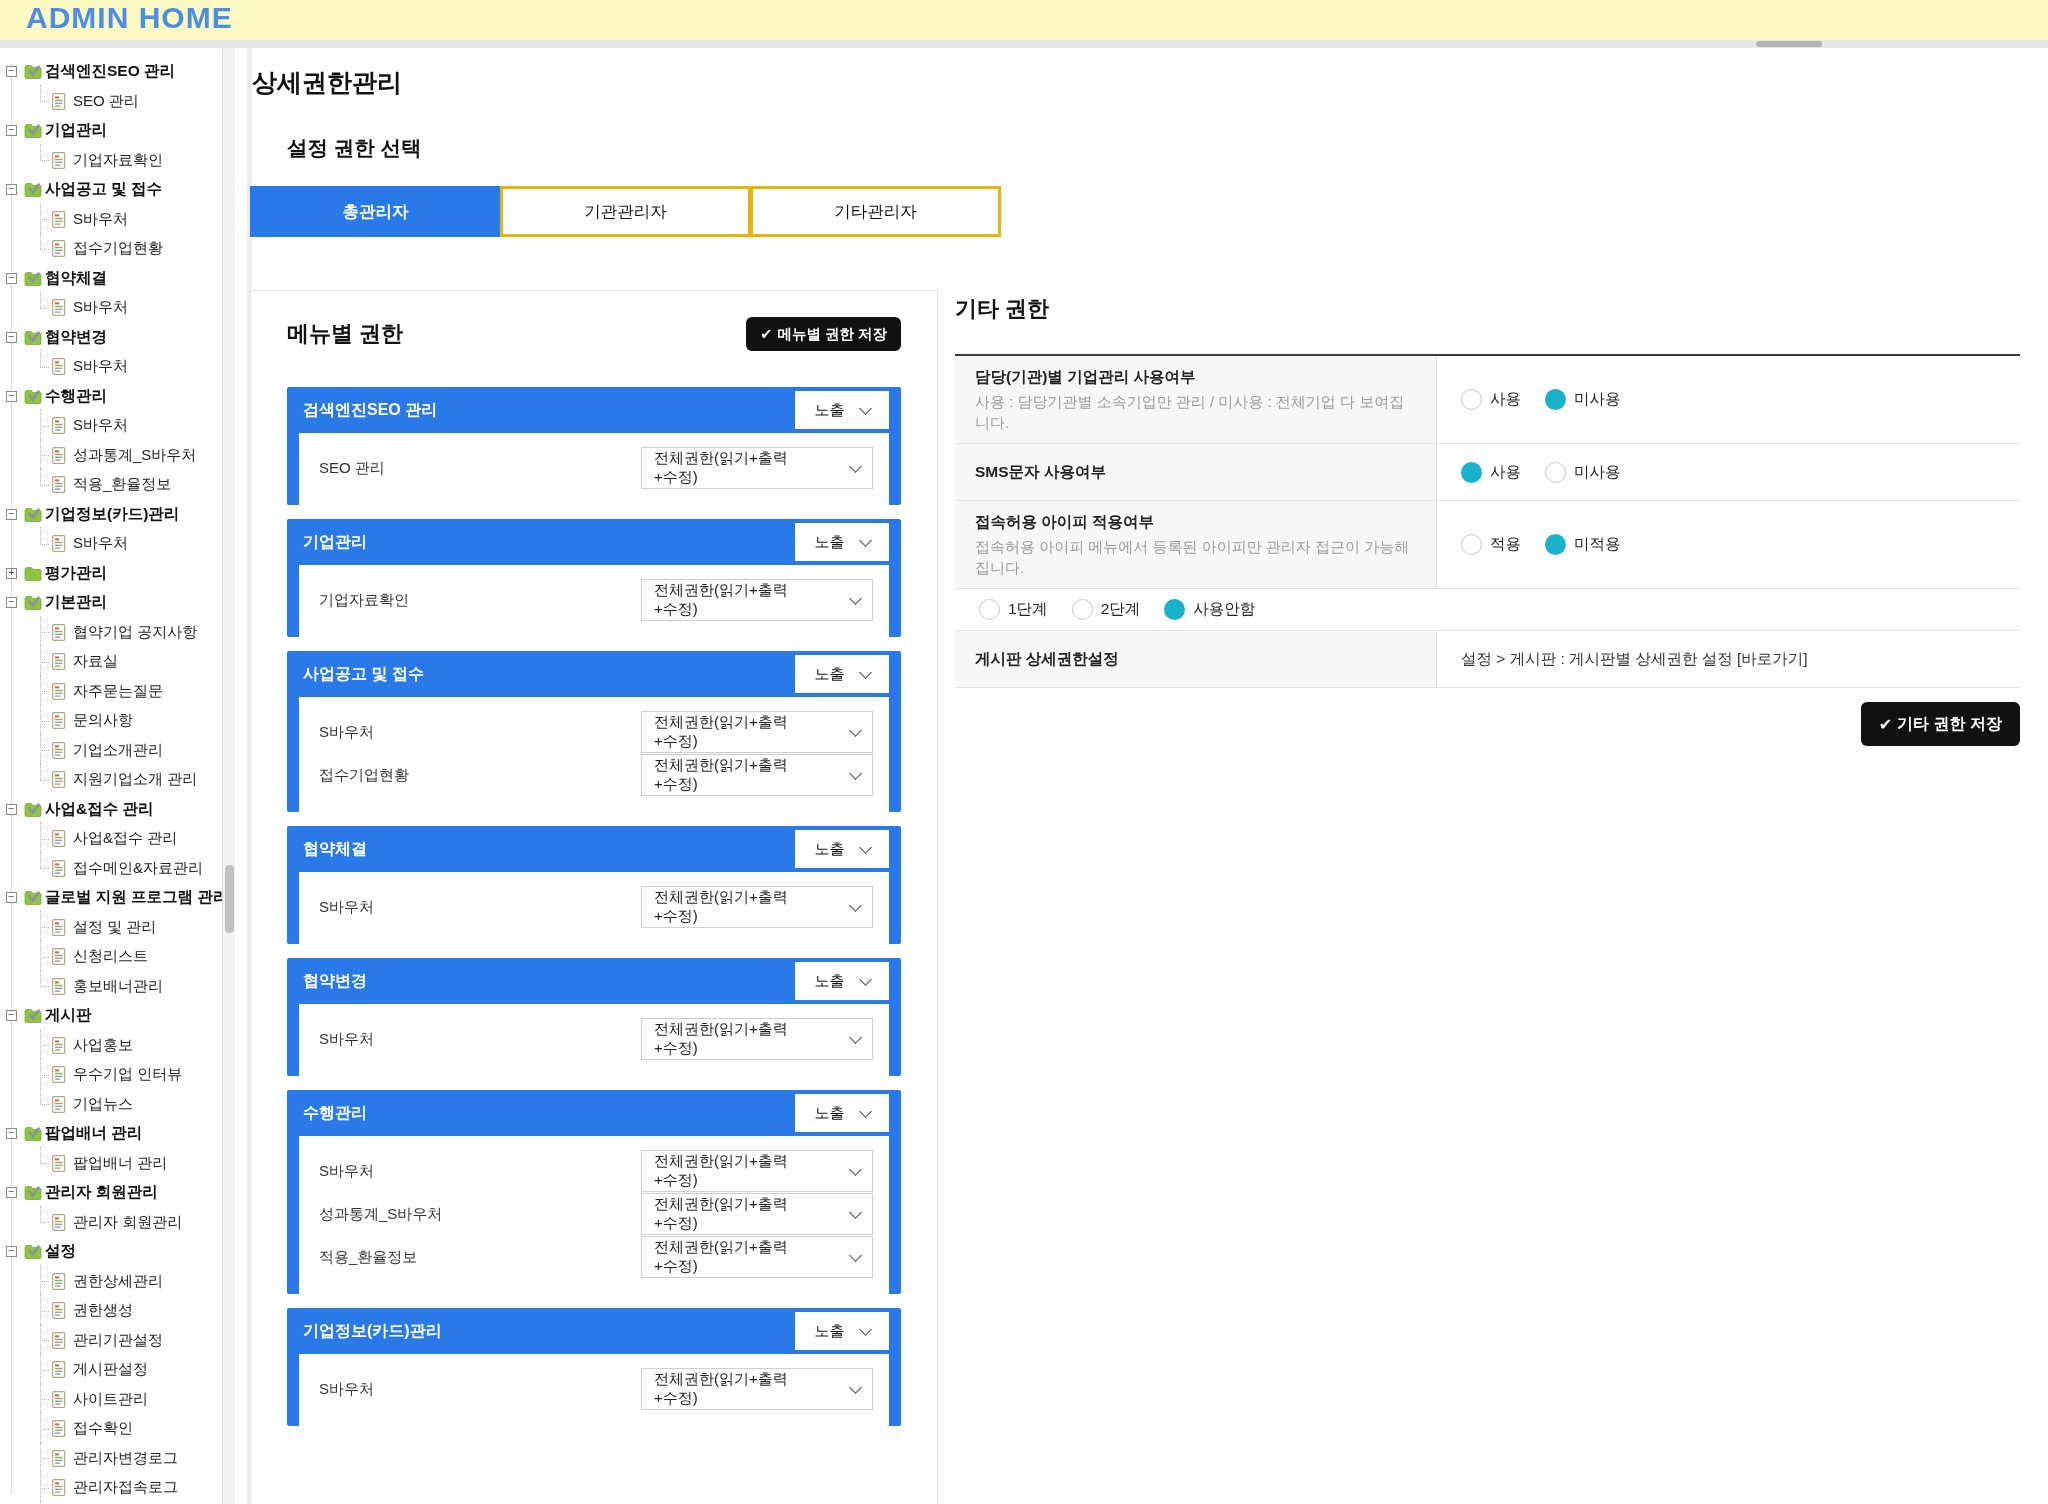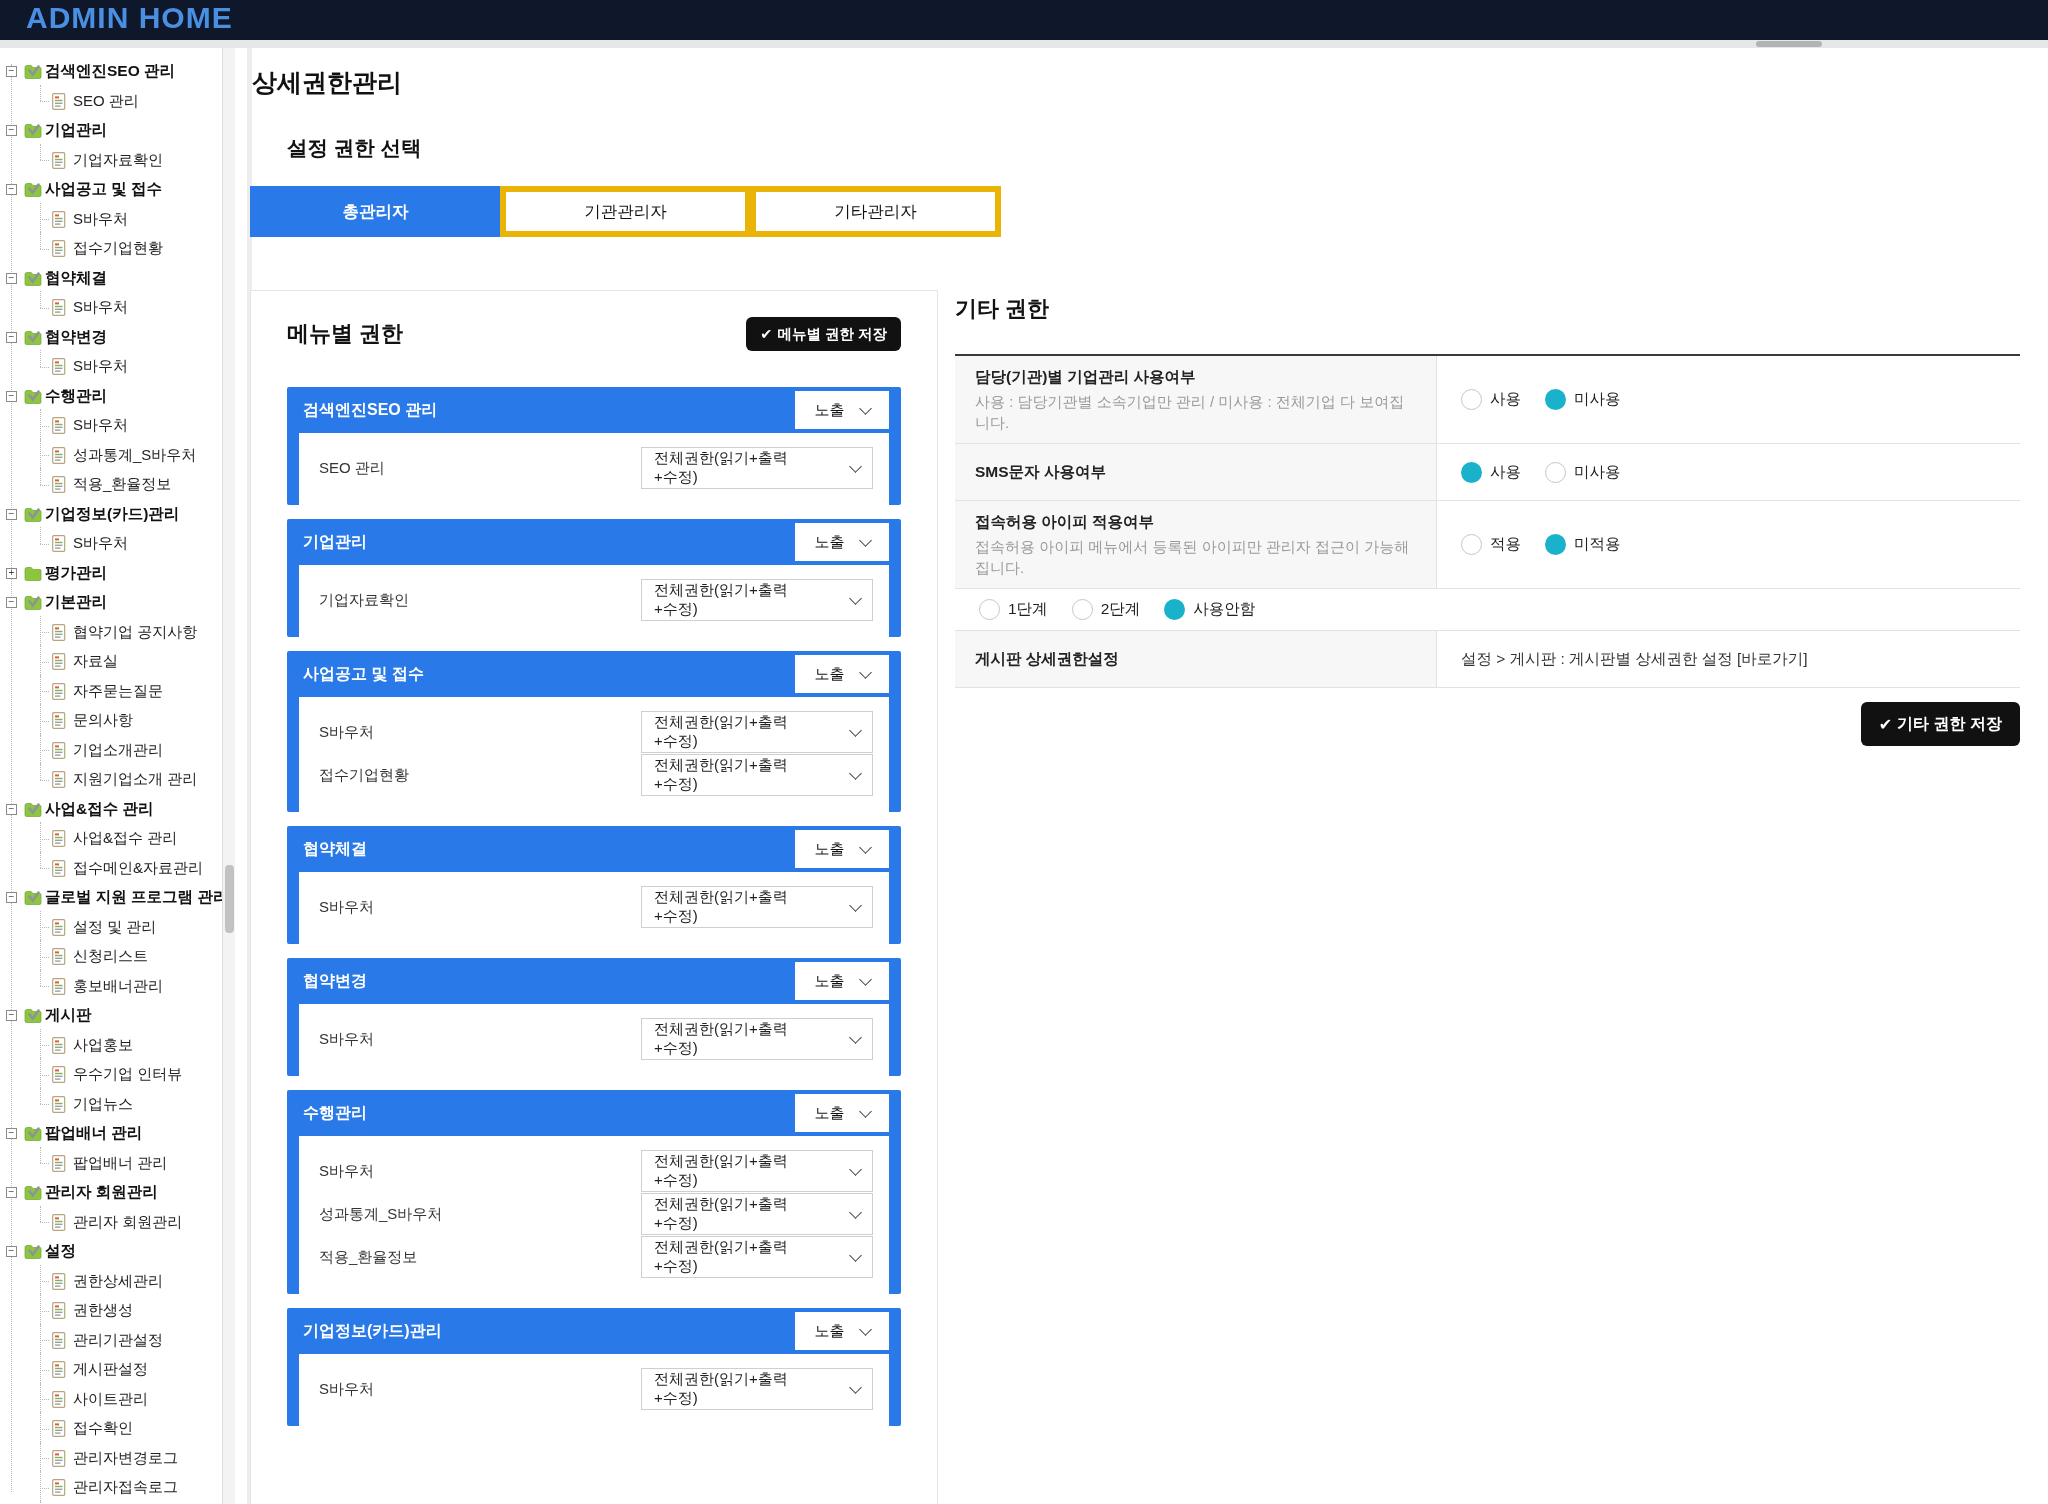--- a/index.html
+++ b/index.html
@@ -1,21 +1,21 @@
 <!DOCTYPE html>
 <html><head>
 <meta charset="utf-8">
 <style>
   html,body{margin:0;padding:0;}
   body{
     width:2048px;height:1504px;position:relative;overflow:hidden;
     background:#fff;font-family:"Liberation Sans","DejaVu Sans",sans-serif;color:#222;
   }
   
-  .topbar{position:absolute;left:0;top:0;width:2048px;height:40px;background:#0f172a;}
+  .topbar{position:absolute;left:0;top:0;width:2048px;height:40px;background:#fef9c3;}
   .topbar .logo{position:absolute;left:26px;top:1px;font-size:30px;font-weight:bold;color:#4a8fe2;letter-spacing:1px;}
   .hscroll{position:absolute;left:0;top:40px;width:2048px;height:8px;background:#e7e7e7;}
   .hscroll .hthumb{position:absolute;left:1756px;top:1px;width:66px;height:6px;background:#b3b3b3;border-radius:3px;}
   
   .sidebar{position:absolute;left:0;top:48px;width:222px;bottom:0;background:#fff;overflow:hidden;}
   .tree{position:relative;padding:9px 0 0 6px;}
   .tree::before{content:'';position:absolute;left:11px;top:16px;bottom:40px;border-left:1px dotted #b9b9b9;}
   .trow{display:flex;align-items:center;height:29.5px;white-space:nowrap;position:relative;}
   .expander{width:11px;height:11px;box-sizing:border-box;border:1px solid #8a8a8a;background:#fff;
     font-size:10px;line-height:8px;text-align:center;color:#444;flex:0 0 11px;z-index:1;}
@@ -29,21 +29,21 @@
   .tlabel-child{font-size:15px;color:#222;margin-left:7px;}
   .side-scroll{position:absolute;left:222px;top:48px;width:13px;bottom:0;background:#f3f3f3;border-left:1px solid #ddd;box-sizing:border-box;}
   .side-scroll .vthumb{position:absolute;left:2px;width:9px;top:817px;height:68px;background:#c2c2c2;border-radius:4px;}
   .vdivider{position:absolute;left:247px;top:48px;width:5px;bottom:0;background:#ededed;}
   
   .main{position:absolute;left:250px;top:48px;right:0;bottom:0;}
   .page-title{position:absolute;left:2px;top:18px;font-size:25px;font-weight:bold;color:#111;margin:0;}
   .page-subtitle{position:absolute;left:2px;top:86px;font-size:20.5px;font-weight:bold;color:#111;margin:0;padding-left:35px;}
   .tabs{position:absolute;left:1px;top:138px;display:flex;}
   .tab{width:251px;height:51px;box-sizing:border-box;display:flex;align-items:center;justify-content:center;
-    font-size:16.5px;color:#111;background:#fff;border:6px solid #eab308;margin-left:-1px;cursor:pointer;}
+    font-size:16.5px;color:#111;background:#fff;border:3px solid #eab308;margin-left:-1px;cursor:pointer;}
   .tab.active{background:#2979e8;border-color:#2979e8;color:#fff;font-weight:bold;}
   
   .menu-col{position:absolute;left:0;top:242px;width:688px;height:1270px;box-sizing:border-box;
     background:#fff;border:1px solid #e4e4e4;padding:26px 36px;overflow:hidden;}
   .mp-head{display:flex;justify-content:space-between;align-items:center;margin-bottom:36px;}
   .mp-title{font-size:22px;font-weight:bold;margin:0;color:#111;}
   .btn-dark{background:#111;color:#fff;border:0;border-radius:6px;font-weight:bold;
     display:inline-flex;align-items:center;cursor:pointer;font-family:inherit;}
   .btn-menu-save{height:34px;padding:0 14px;font-size:14.5px;}
   .btn-other-save{height:44px;padding:0 18px;font-size:16px;}

